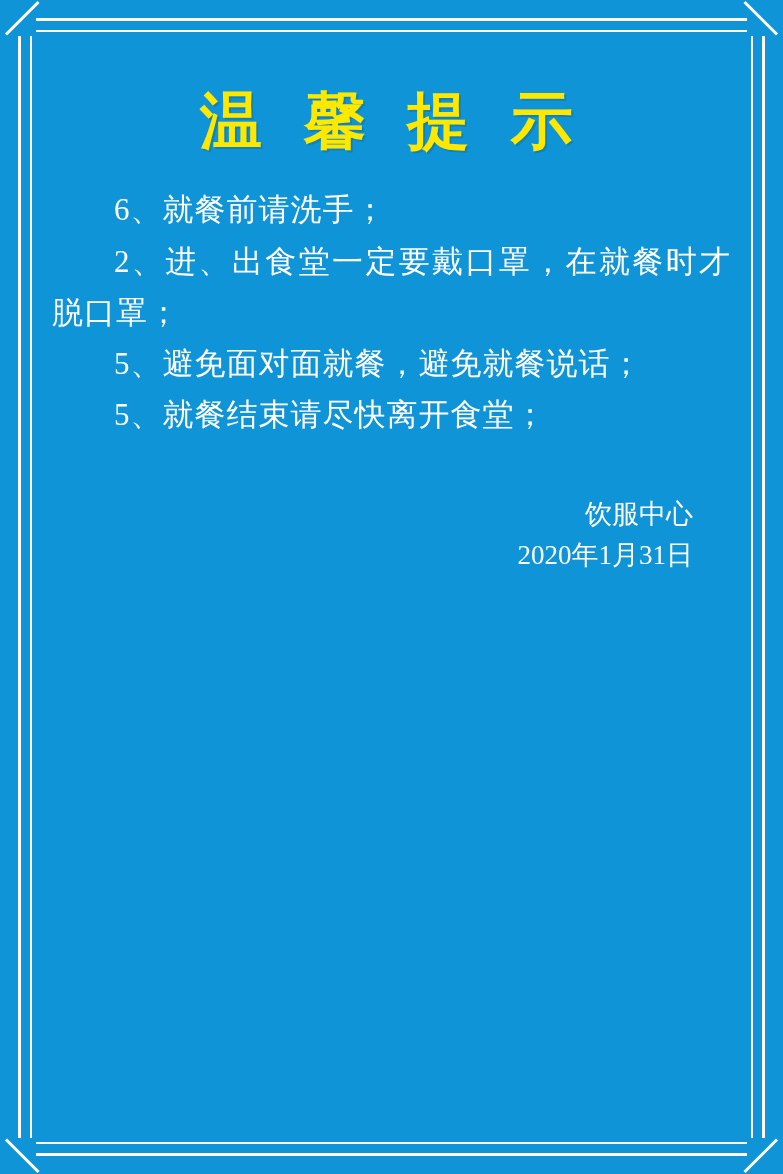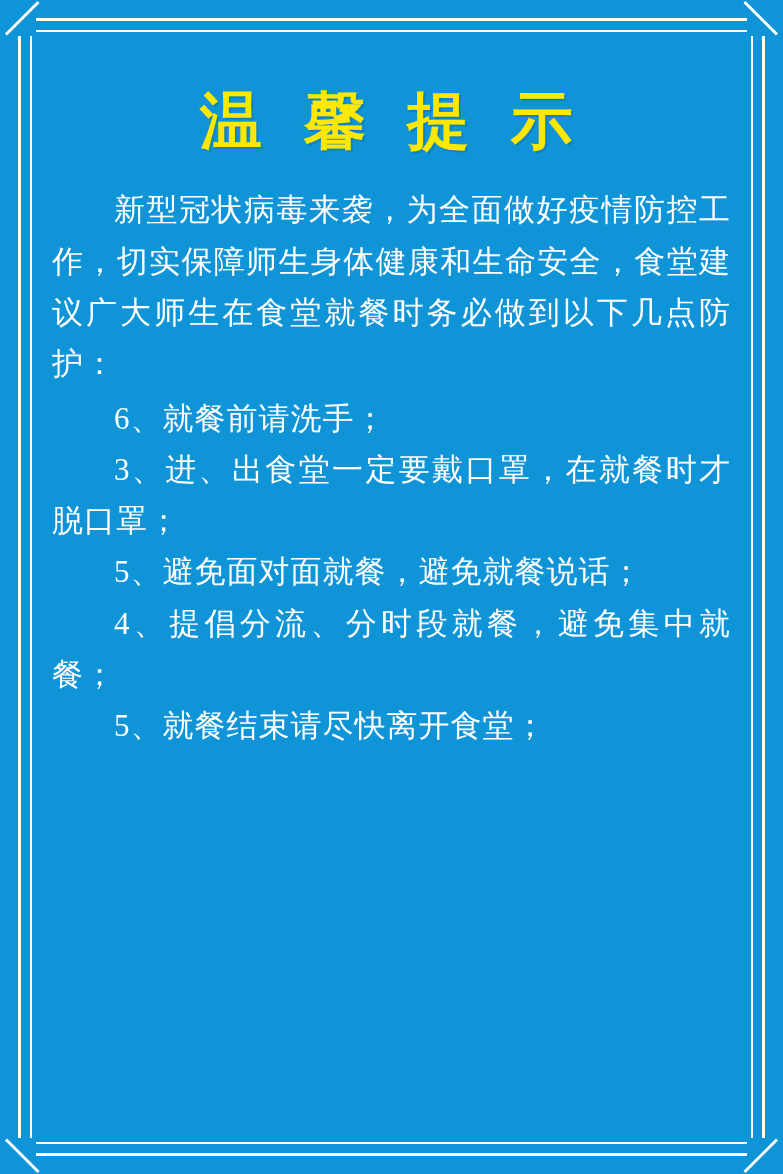--- a/index.html
+++ b/index.html
@@ -153,24 +153,26 @@
   <div class="corner-line tl"></div>
   <div class="corner-line tr"></div>
   <div class="corner-line bl"></div>
   <div class="corner-line br"></div>
 
   <div class="content">
 
     <div class="title">温 馨 提 示</div>
 
     <div class="body-text">
-      <p class="para-intro">新型冠状病毒来袭，为全面做好疫情防控工作，切实保障师生身体健康和生命安全，食堂建议广大师生在食堂就餐时务必做到以下几点防护：</p>
       <p class="item">6、就餐前请洗手；</p>
-      <p class="item">3、进、出食堂一定要戴口罩，在就餐时才脱口罩；</p>
+      <p class="item">2、进、出食堂一定要戴口罩，在就餐时才脱口罩；</p>
       <p class="item">5、避免面对面就餐，避免就餐说话；</p>
-      <p class="item">4、提倡分流、分时段就餐，避免集中就餐；</p>
       <p class="item">5、就餐结束请尽快离开食堂；</p>
     </div>
 
 
+    <div class="signature">
+      <span class="org">饮服中心</span>
+      <span class="date">2020年1月31日</span>
+    </div>
 
   </div>
 </div>
 
 </body></html>

